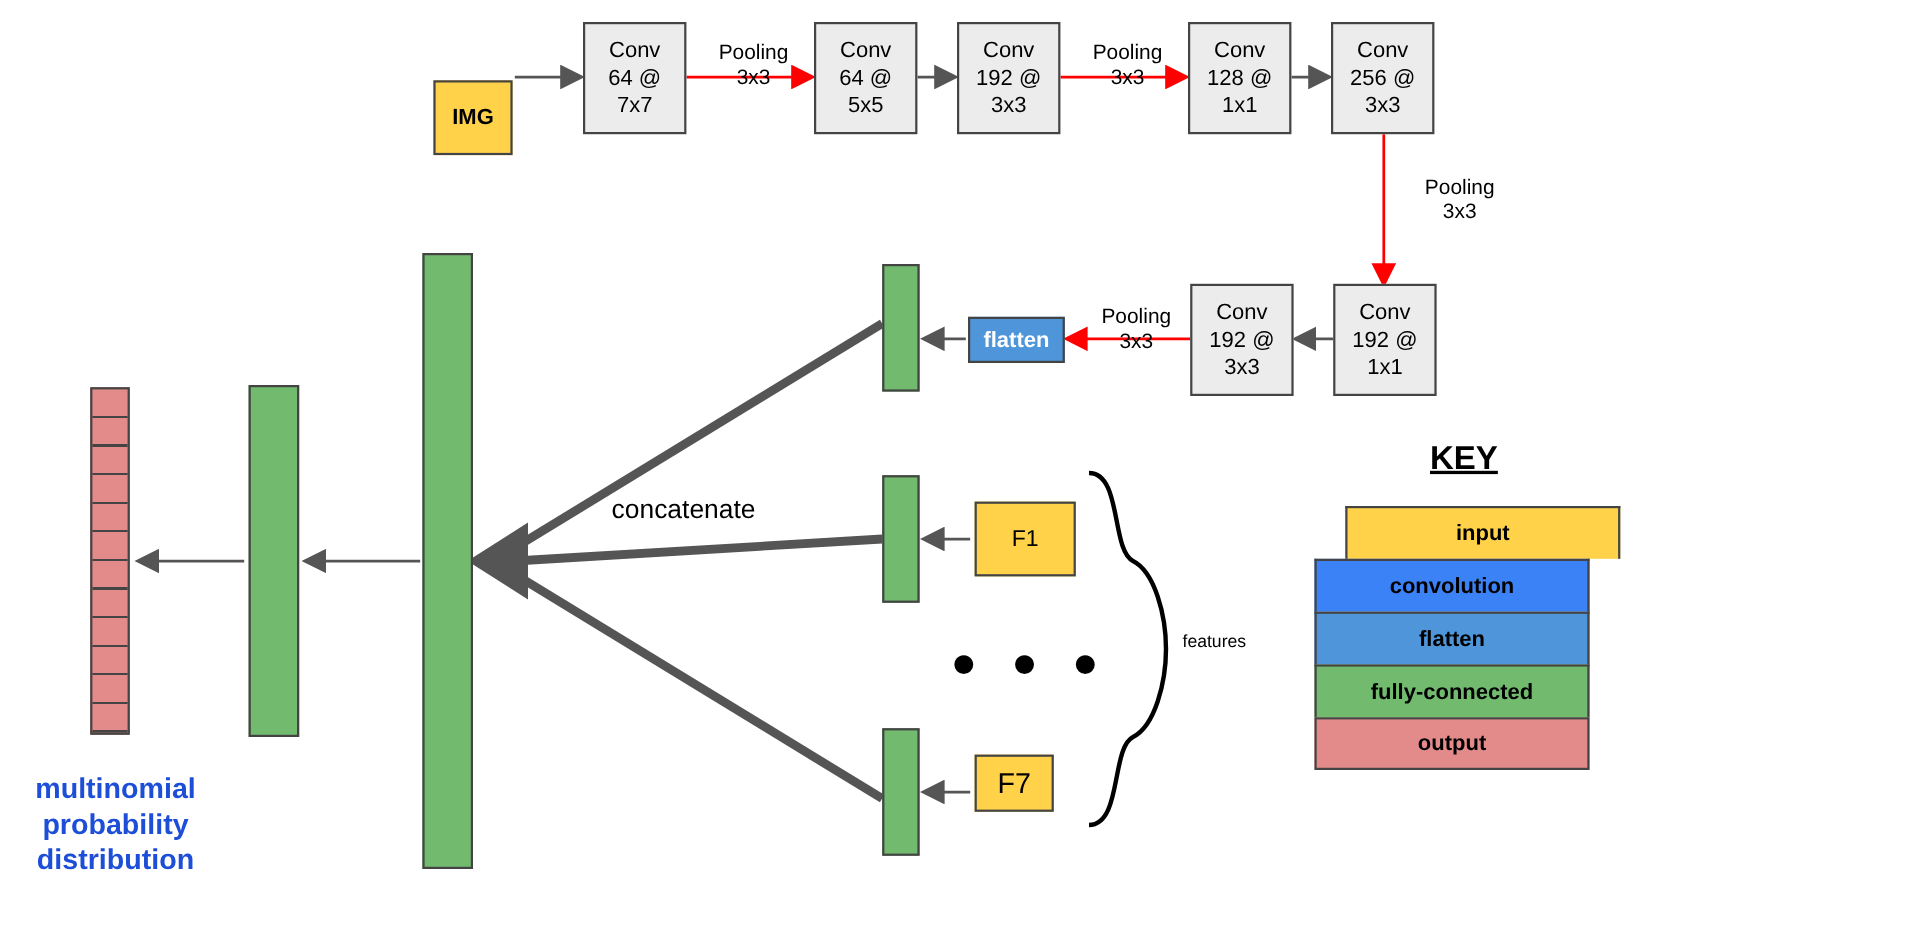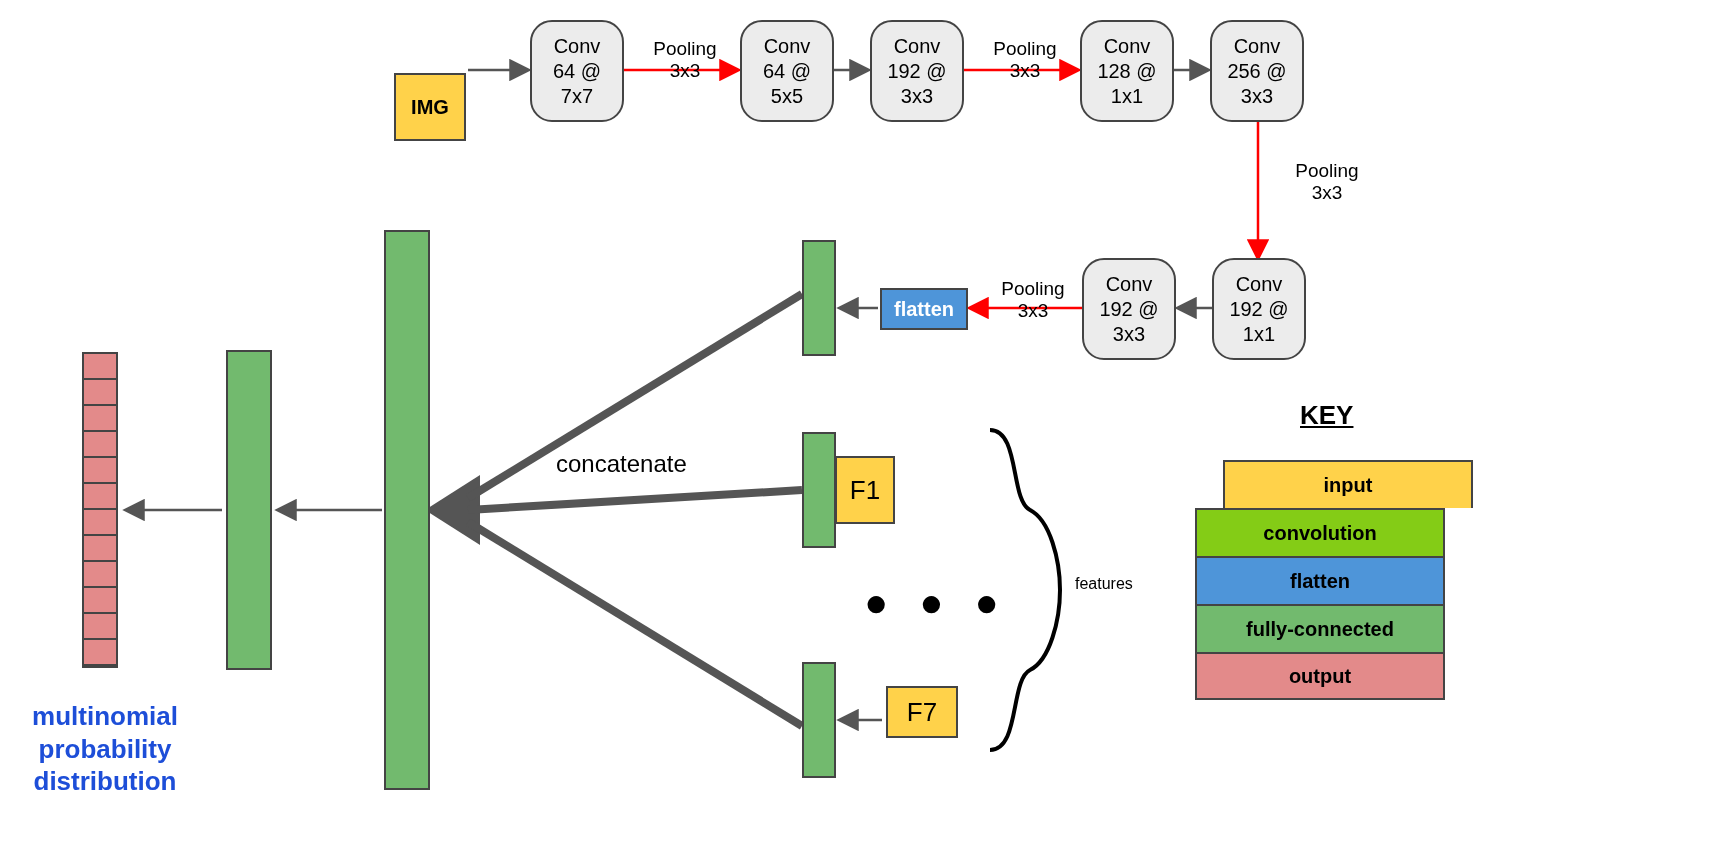--- a/index.html
+++ b/index.html
@@ -1,24 +1,24 @@
 <!DOCTYPE html>
 <html><head>
 <meta charset="utf-8">
 <style>
   html,body{margin:0;padding:0;font-family:Arial,Helvetica,sans-serif;}
   .canvas{position:relative;width:1732px;height:852px;background:#fff;}
   .box{position:absolute;border:2px solid #444;display:flex;align-items:center;justify-content:center;text-align:center;font-size:20px;line-height:1.25;box-sizing:border-box;}
   .input{background:#ffd24a;}
-  .conv{background:#ececec;border-radius:22px;}
+  .conv{background:#ececec;}
   .flatten{background:#4e95d9;color:#fff;}
   .fc{background:#72ba6e;}
   .lbl{position:absolute;font-size:20px;font-weight:normal;text-align:center;}
   .lbl-sm{font-size:19px;font-weight:normal;}
-  .key-title{position:absolute;font-size:26px;font-weight:bold;text-decoration:underline;}
+  .key-title{position:absolute;font-size:30px;font-weight:bold;text-decoration:underline;}
   .key-row{position:absolute;width:250px;height:48px;border:2px solid #444;display:flex;align-items:center;justify-content:center;font-size:20px;font-weight:bold;box-sizing:border-box;}
   .out-label{position:absolute;font-size:26px;font-weight:bold;color:#1d4ed8;text-align:center;line-height:1.25;}
   svg.overlay{position:absolute;left:0;top:0;pointer-events:none;}
   .dots{position:absolute;font-size:40px;font-weight:bold;letter-spacing:10px;}
   .feat-label{position:absolute;font-size:16px;font-weight:normal;}
 </style>
 </head>
 <body>
 
 <div class="canvas">
@@ -96,21 +96,21 @@
   <div class="lbl lbl-sm" style="left:988px;top:278px;width:90px;white-space:pre-line;"><span>Pooling
 3x3</span></div>
   <div class="box flatten" style="left:880px;top:288px;width:88px;height:42px;font-weight:bold;">
       <span>flatten</span>
     </div>
 
   <div class="box fc" style="left:802px;top:240px;width:34px;height:116px;"></div>
   <div class="box fc" style="left:802px;top:432px;width:34px;height:116px;"></div>
   <div class="box fc" style="left:802px;top:662px;width:34px;height:116px;"></div>
 
-  <div class="box input" style="left:835px;top:456px;width:60px;height:68px;font-size:26px;">
+  <div class="box input" style="left:886px;top:456px;width:92px;height:68px;font-size:21px;">
       <span>F1</span>
     </div>
   <div class="box input" style="left:886px;top:686px;width:72px;height:52px;font-size:26px;">
       <span>F7</span>
     </div>
   <div class="dots" style="left:864px;top:580px;"><span>● ● ●</span></div>
 
   <div class="lbl" style="left:556px;top:450px;font-size:24px;"><span>concatenate</span></div>
 
   <div class="box fc" style="left:384px;top:230px;width:46px;height:560px;"></div>
@@ -124,21 +124,21 @@
   <div class="out-label" style="left:20px;top:700px;width:170px;white-space:pre-line;"><span>multinomial
 probability
 distribution</span></div>
 
   <div class="feat-label" style="left:1075px;top:575px;"><span>features</span></div>
 
   <div class="key-title" style="left:1300px;top:400px;"><span>KEY</span></div>
   <div class="key-row" style="left:1195px;top:460px;background:#ffd24a;border-bottom-width:0;margin-left:28px;">
       <span>input</span>
     </div>
-  <div class="key-row" style="left:1195px;top:508px;background:#84cc16;border-bottom-width:0;">
+  <div class="key-row" style="left:1195px;top:508px;background:#3b82f6;border-bottom-width:0;">
       <span>convolution</span>
     </div>
   <div class="key-row" style="left:1195px;top:556px;background:#4e95d9;color:#000;border-bottom-width:0;">
       <span>flatten</span>
     </div>
   <div class="key-row" style="left:1195px;top:652px;background:#e38a8a;">
       <span>output</span>
     </div>
   <div class="key-row" style="left:1195px;top:604px;background:#72ba6e;border-bottom-width:0;">
       <span>fully-connected</span>

